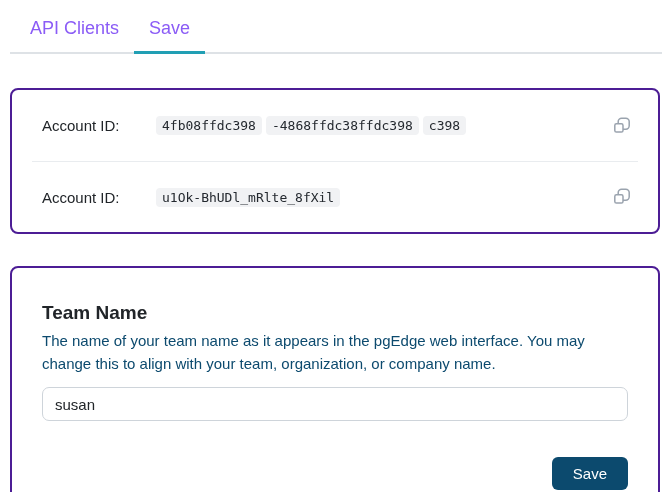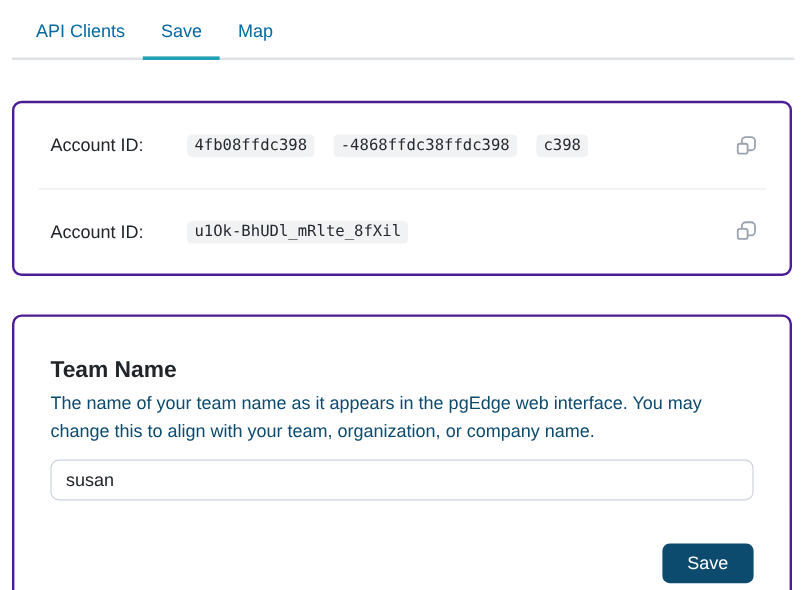--- a/index.html
+++ b/index.html
@@ -15,22 +15,22 @@
   .tabbar {
     display: flex;
     align-items: flex-end;
     margin: 10px 8px 0 10px;
     border-bottom: 2px solid #dee2e6;
     padding-left: 5px;
   }
   .tab {
     position: relative;
     padding: 8px 15px 13px 15px;
-    font-size: 15px;
-    color: #0369a1;
+    font-size: 18px;
+    color: #8b5cf6;
     cursor: pointer;
     white-space: nowrap;
   }
   .tab.active::after {
     content: "";
     position: absolute;
     left: 0; right: 0; bottom: -2px;
     height: 3px;
     background: #219fb4;
   }
@@ -53,21 +53,21 @@
     margin: 0 20px;
     padding: 0 3px 0 10px;
   }
   .id-row + .id-row { border-top: 1px solid #e9ecef; }
   .id-label {
     width: 114px;
     flex: 0 0 114px;
     font-size: 15px;
     color: #212529;
   }
-  .chips { flex: 1; display: flex; flex-wrap: wrap; gap: 16px; align-items: flex-start; }
+  .chips { flex: 1; display: flex; flex-wrap: wrap; gap: 4px; align-items: flex-start; }
   .chip {
     font-family: "DejaVu Sans Mono", "Liberation Mono", monospace;
     font-size: 13px;
     color: #24292f;
     background: #f1f2f4;
     border-radius: 4px;
     padding: 2px 6px;
     white-space: nowrap;
   }
   .copy-btn {
@@ -112,21 +112,20 @@
     padding: 8px 21px;
     cursor: pointer;
   }
 </style>
 </head>
 <body>
 
 <nav class="tabbar">
   <div class="tab">API Clients</div>
   <div class="tab active">Save</div>
-  <div class="tab">Map</div>
 </nav>
 
 <section class="card id-card">
 
   <div class="id-row">
     <div class="id-label">Account ID:</div>
     <div class="chips">
       <span class="chip">4fb08ffdc398</span>
       <span class="chip">-4868ffdc38ffdc398</span>
       <span class="chip">c398</span>

